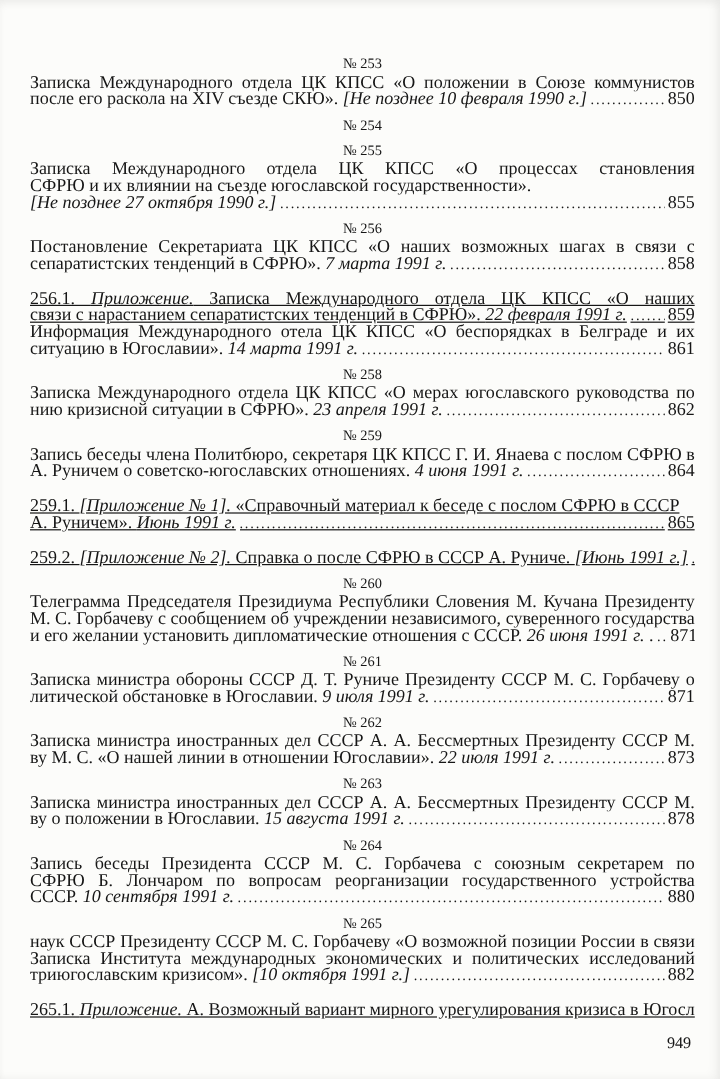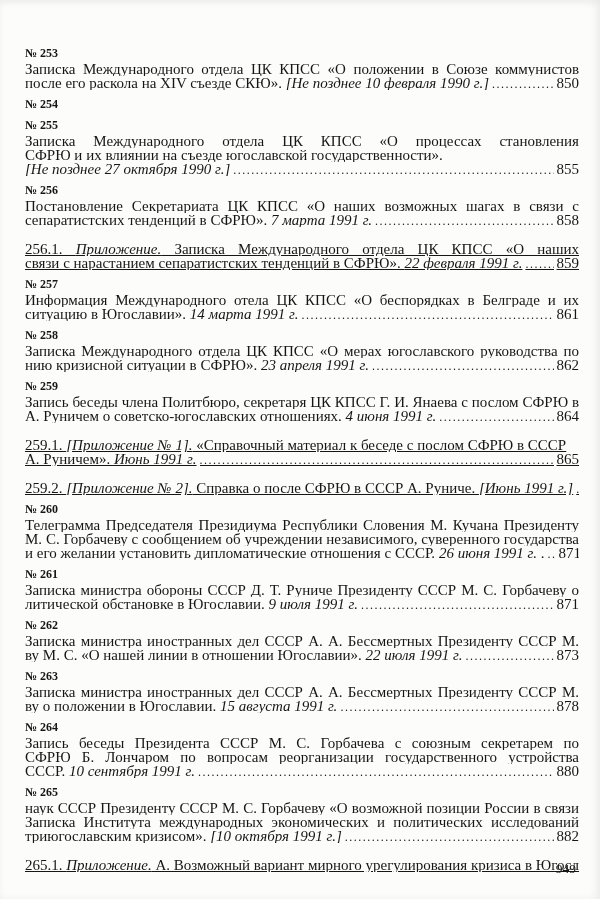--- a/index.html
+++ b/index.html
@@ -12,24 +12,25 @@
     overflow: hidden;
     box-shadow: inset -4px 0 8px rgba(0,0,0,0.05), inset 0 4px 6px rgba(0,0,0,0.035);
   }
   .toc {
     position: absolute;
     left: 25px;
     right: 21px;
     top: 46px;
   }
   .heading {
-    font-weight: bold;
+    font-weight: normal;
     font-size: 12px;
     line-height: 14px;
     margin: 7px 0 2px 0;
+    text-align: center;
   }
   .entry:first-child .heading { margin-top: 0; }
   .item + .item { margin-top: 15px; text-decoration: underline; }
   .line {
     font-size: 15px;
     line-height: 14px;
     height: 14px;
     overflow: hidden;
   }
   .line.just {
@@ -123,21 +124,20 @@
         <div class="line just"><span class="seg">256.1. </span><span class="seg it">Приложение.</span><span class="seg"> Записка Международного отдела ЦК КПСС «О наших возможных шагах в</span></div>
         <div class="line last">
           <span class="seg">связи с нарастанием сепаратистских тенденций в СФРЮ». </span>
           <span class="seg it">22 февраля 1991 г.</span>
           <span class="dots"></span>
           <span class="pg">859</span>
         </div>
       </div>
     </div>
     <div class="entry">
-      <div class="heading">№ 257</div>
       <div class="item">
         <div class="line just"><span class="seg">Информация Международного отела ЦК КПСС «О беспорядках в Белграде и их влиянии на</span></div>
         <div class="line last">
           <span class="seg">ситуацию в Югославии». </span>
           <span class="seg it">14 марта 1991 г.</span>
           <span class="dots"></span>
           <span class="pg">861</span>
         </div>
       </div>
     </div>

